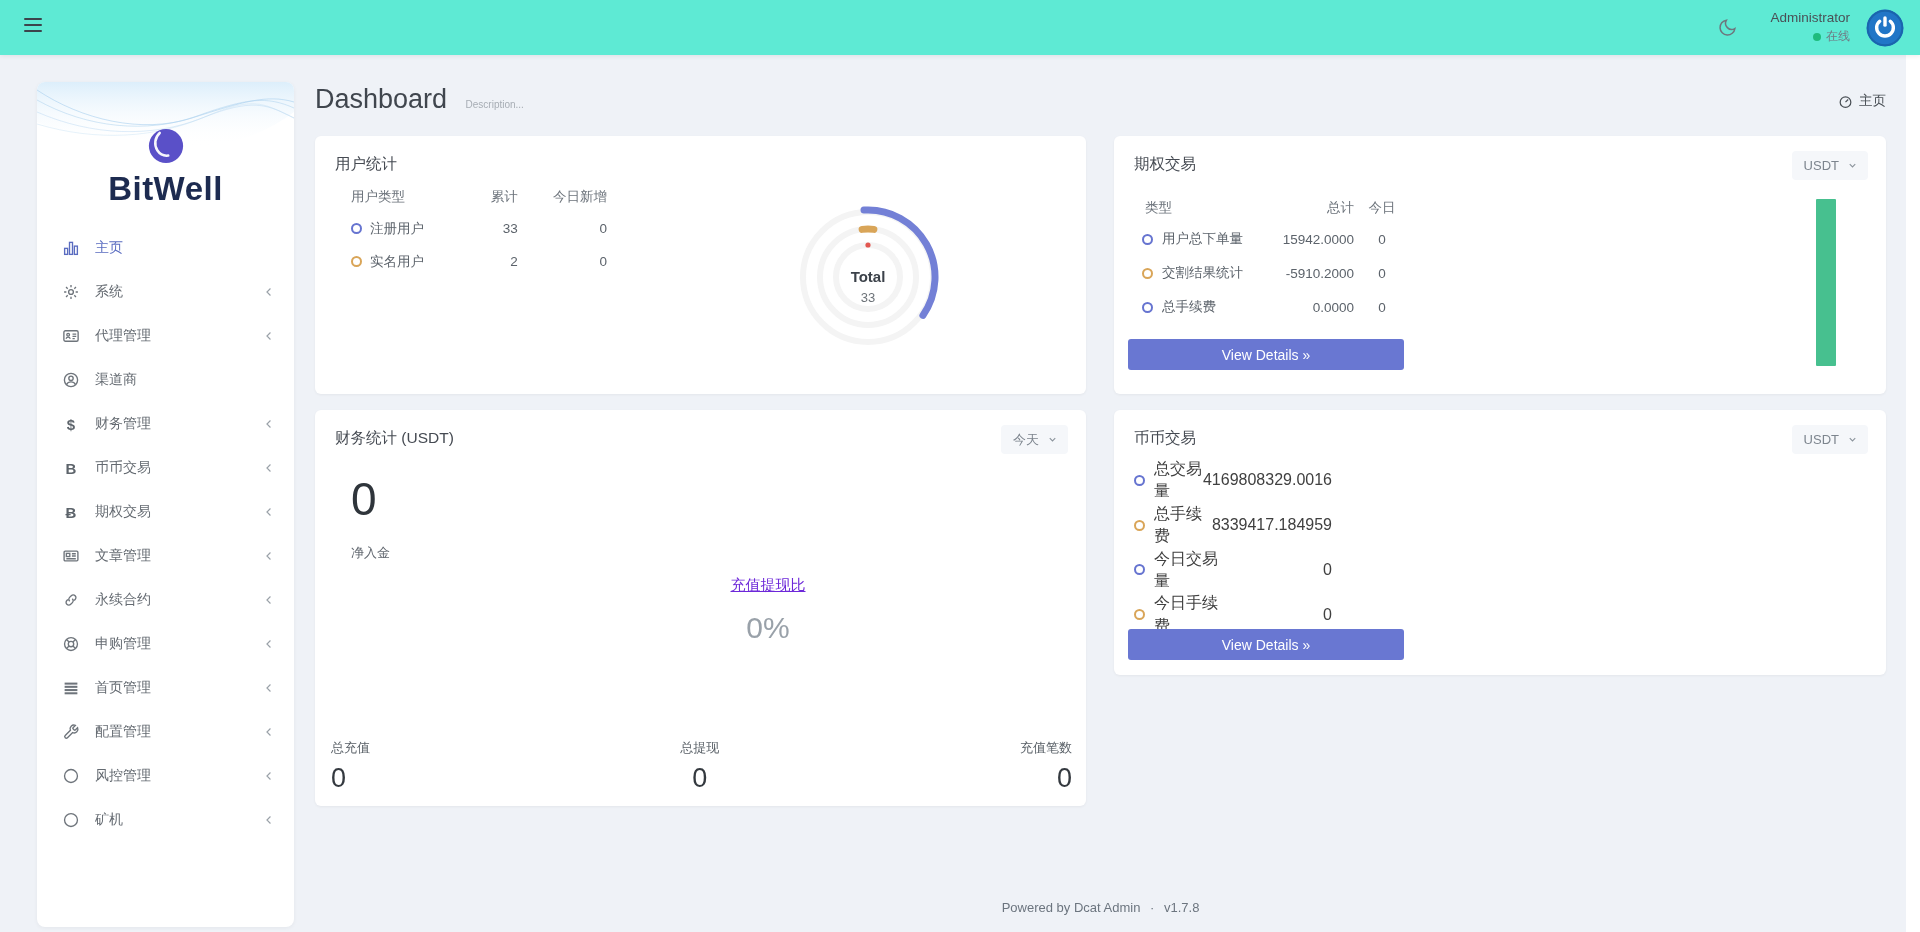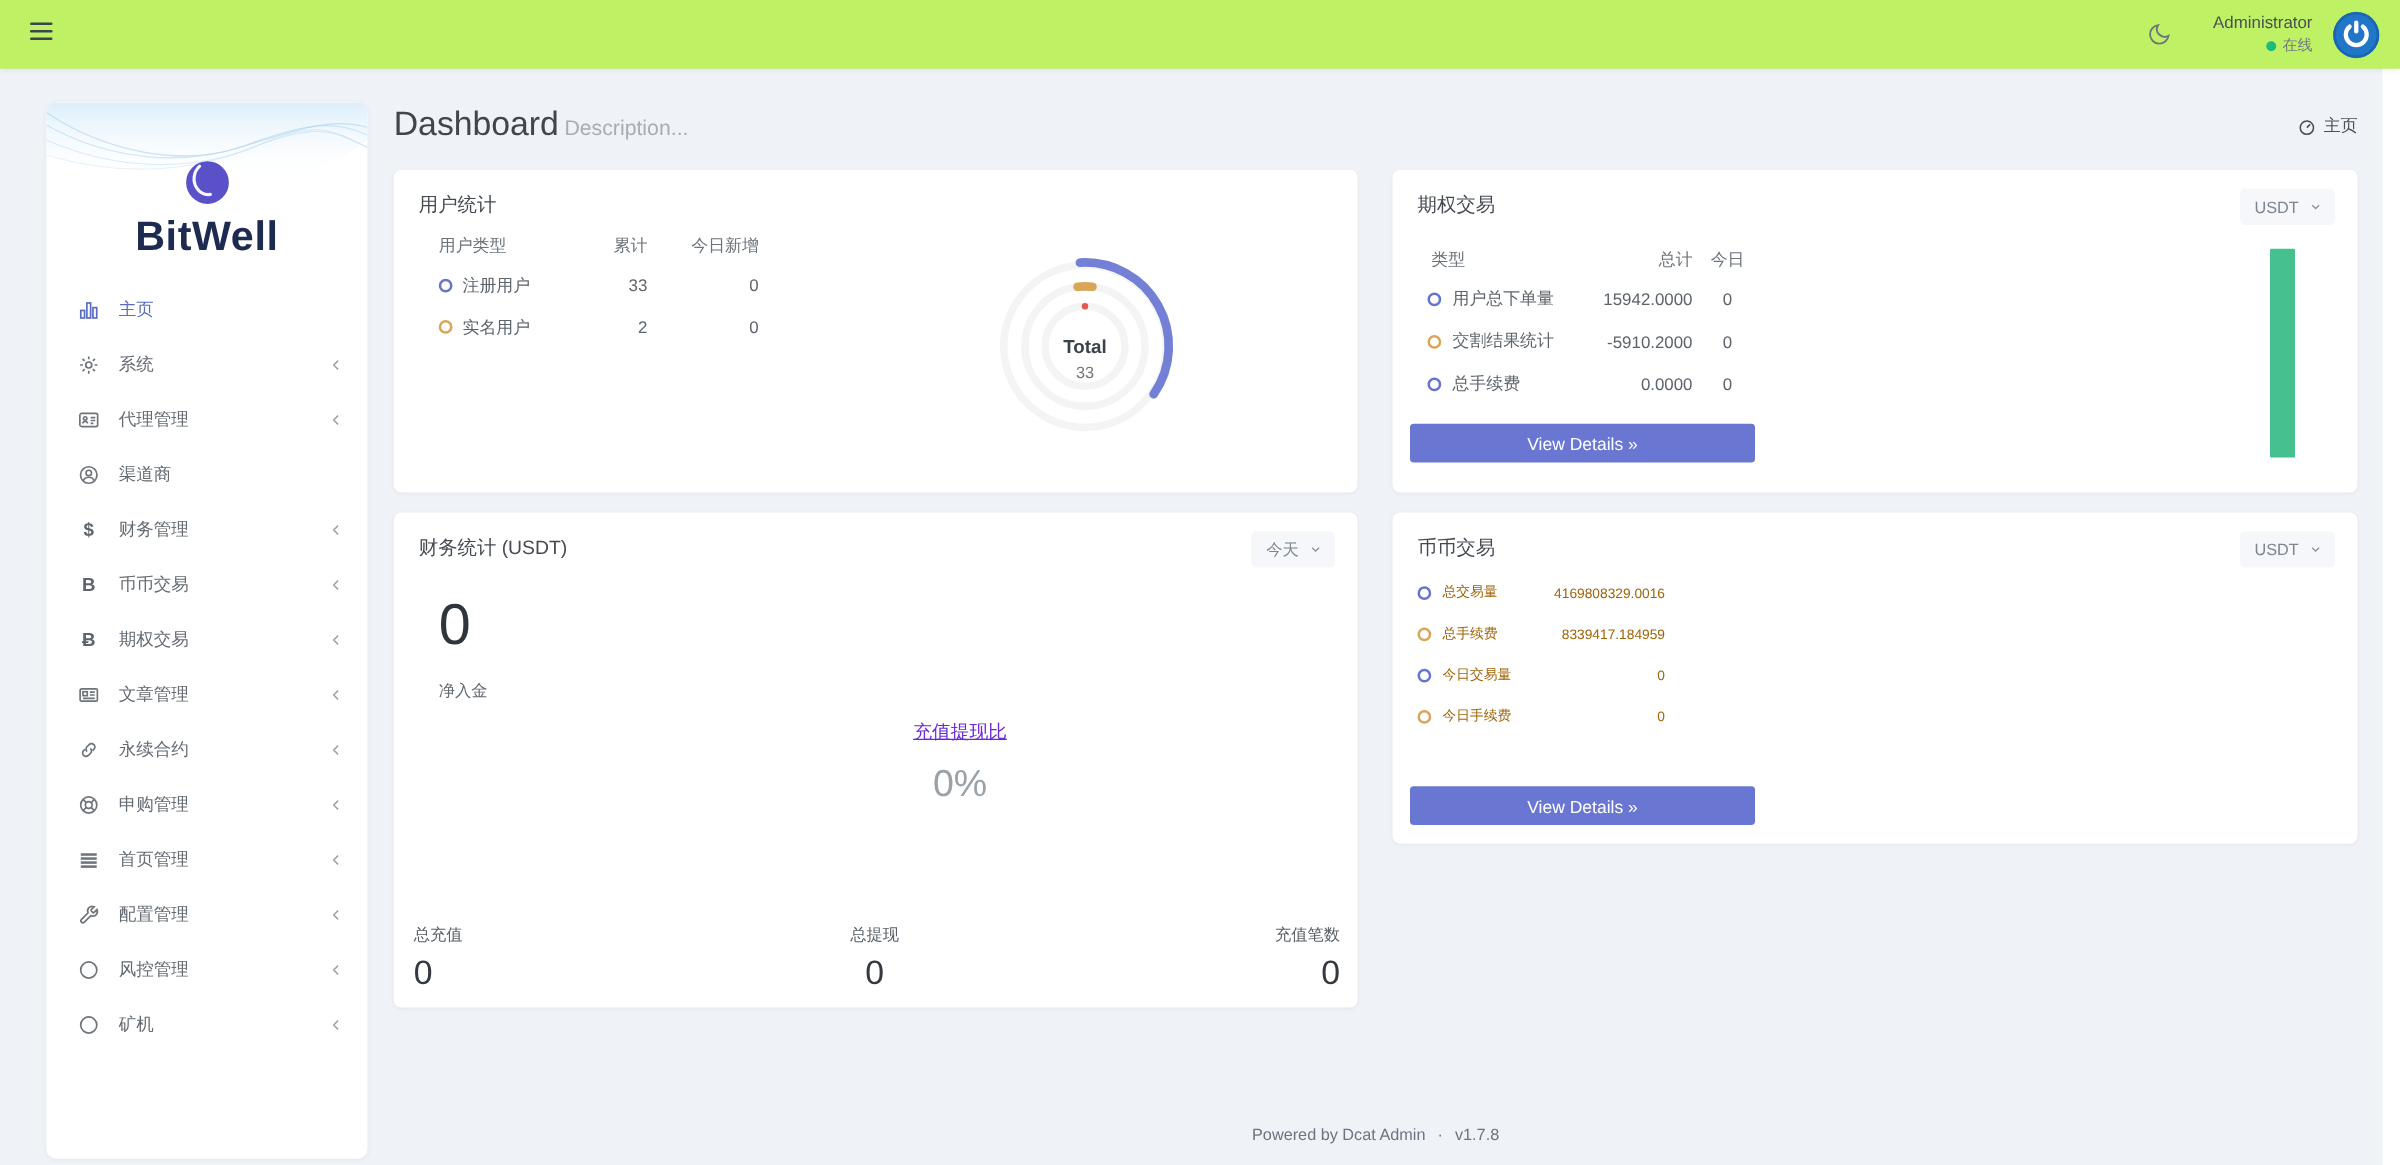--- a/index.html
+++ b/index.html
@@ -2,21 +2,21 @@
 <html><head>
 <meta charset="utf-8">
 <style>
   * { box-sizing: border-box; }
   html,body { margin:0; padding:0; }
   body {
     width:1920px; height:932px; position:relative; overflow:hidden;
     background:#eff2f7; font-family:"Liberation Sans", sans-serif; color:#454a52;
   }
   
-  .navbar { position:absolute; left:0; top:0; width:1920px; height:55px; background:#bef264;
+  .navbar { position:absolute; left:0; top:0; width:1920px; height:55px; background:#5eead4;
             box-shadow:0 1px 5px rgba(0,0,0,.08); z-index:10; }
   .hamburger { position:absolute; left:24px; top:18px; width:20px; height:18px; cursor:pointer; }
   .hamburger i { display:block; width:18px; height:2.4px; background:#3c444c; margin-bottom:3.6px; border-radius:1px; }
   .nav-right { position:absolute; right:16px; top:0; height:55px; display:flex; align-items:center; gap:16px; }
   .moon-btn { width:26px; height:26px; color:#6e767d; display:flex; align-items:center; justify-content:center; cursor:pointer; margin-right:14px; }
   .user-block { display:flex; flex-direction:column; align-items:flex-end; gap:3px; }
   .user-name { font-size:13.5px; color:#4a5056; }
   .user-status { font-size:12px; color:#6f7883; display:flex; align-items:center; gap:5px; }
   .dot-online { width:8px; height:8px; border-radius:50%; background:#1fbb7d; display:inline-block; }
   .avatar { width:38px; height:38px; border-radius:50%; overflow:hidden; cursor:pointer; }
@@ -32,21 +32,21 @@
                color:#646a71; cursor:pointer; }
   .mi-icon { width:20px; height:20px; display:flex; align-items:center; justify-content:center; color:#6e747b; flex:0 0 20px; }
   .mi-icon svg { width:18px; height:18px; }
   .mi-glyph { font-size:15px; font-weight:700; color:#5d646b; }
   .mi-label { margin-left:14px; font-size:14px; }
   .mi-arrow { position:absolute; right:18px; top:50%; margin-top:-7px; width:14px; height:14px; color:#9aa1a8; }
   .menu-item.active, .menu-item.active .mi-icon, .menu-item.active .mi-glyph { color:#5a6cc0; }
   
   .page-head { position:absolute; left:315px; top:84px; width:1571px; }
   .page-title { display:inline-block; font-size:27px; font-weight:500; color:#40464e; }
-  .page-desc { display:inline-block; font-size:17px; color:#a7adb4; }
+  .page-desc { display:inline-block; margin-left:14px; font-size:10px; color:#a7adb4; }
   .breadcrumb { position:absolute; right:0; top:8px; display:flex; align-items:center; gap:6px;
                 font-size:13.5px; color:#4a5056; cursor:pointer; }
   .breadcrumb svg { width:15px; height:15px; }
   
   .card { position:absolute; background:#fff; border-radius:6px; box-shadow:0 1px 3px rgba(0,0,0,.05); }
   .card-title { position:absolute; left:20px; top:18px; font-size:15.5px; color:#454a52; }
   .card-user    { left:315px;  top:136px; width:771px; height:258px; }
   .card-options { left:1114px; top:136px; width:772px; height:258px; }
   .card-finance { left:315px;  top:410px; width:771px; height:396px; }
   .card-coin    { left:1114px; top:410px; width:772px; height:265px; }
@@ -89,21 +89,21 @@
   .ratio-link { font-size:15px; color:#6d28d9; cursor:pointer;text-decoration:underline; }
   .ratio-value { margin-top:16px; font-size:30px; color:#99a1a9; }
   .fin-stats { position:absolute; left:0; bottom:12px; width:100%; height:66px; }
   .fin-stat { position:absolute; bottom:0; }
   .fin-stat .fs-label { font-size:13px; color:#596067; margin-bottom:6px;font-family:Liberation Mono, monospace; }
   .fin-stat .fs-value { font-size:27px; color:#34393f; }
   .fin-left  { left:16px; }
   .fin-center{ left:50%; transform:translateX(-52%); text-align:center; }
   .fin-right { right:14px; text-align:right; }
   
-  .coin-rows { position:absolute; left:20px; top:48px; width:198px; font-size:11px; color:#a16207; }
+  .coin-rows { position:absolute; left:20px; top:48px; width:198px; font-size:16px; color:#404040; }
   .coin-row { display:flex; align-items:center; min-height:33px; }
   .coin-row .ring { margin-right:9px; }
   .coin-label { width:64px; line-height:1.4; }
   .coin-value { flex:1; text-align:right; }
   
   .footer { position:absolute; left:315px; top:900px; width:1571px; text-align:center;
             font-size:13px; color:#6c757f; }
   .footer span { margin:0 3px; }
   .scroll-strip { position:absolute; right:0; top:55px; width:14px; height:877px; background:#fff; }
 </style>

